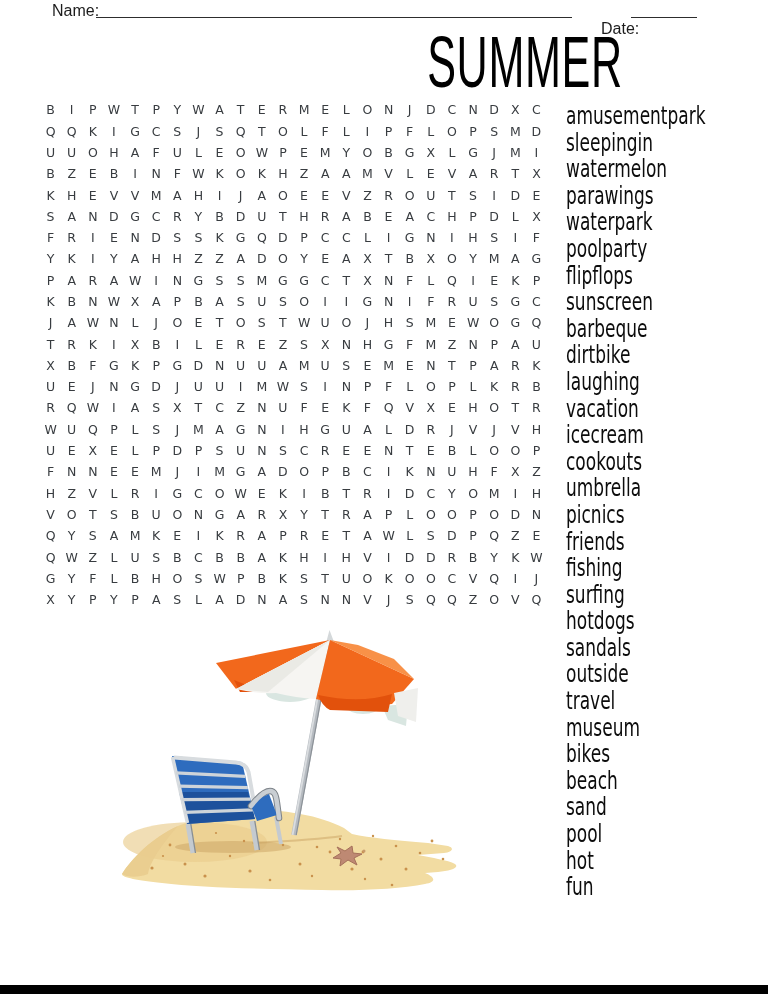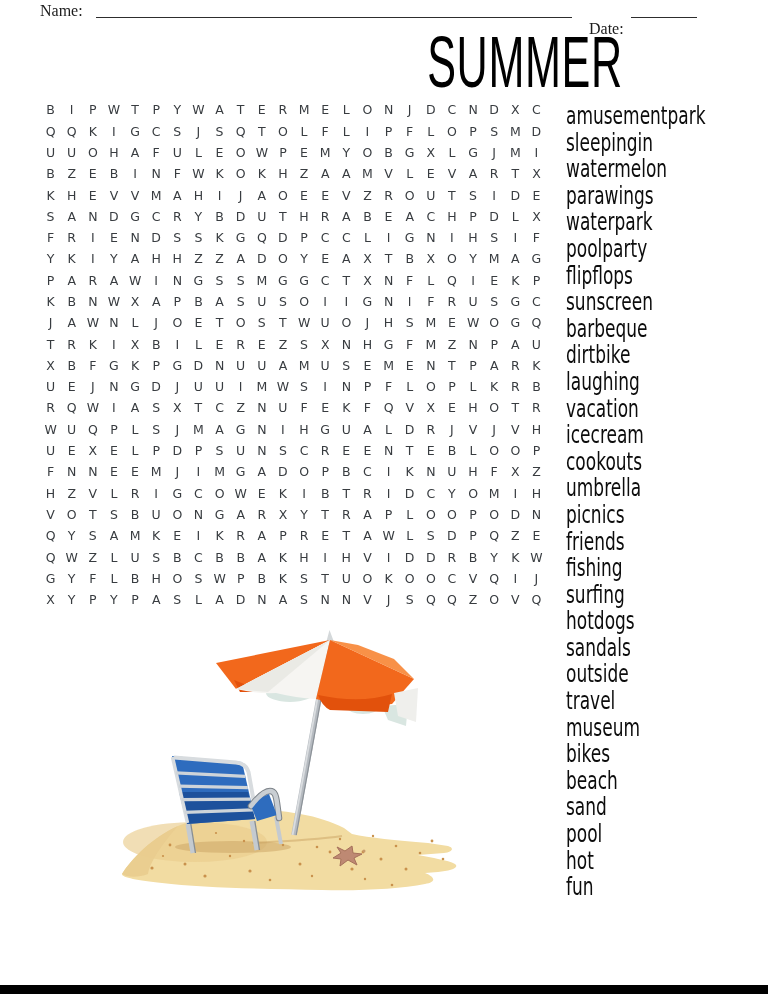--- a/index.html
+++ b/index.html
@@ -1,21 +1,21 @@
 <!DOCTYPE html>
 <html><head>
 <meta charset="utf-8">
 <style>
   html,body{margin:0;padding:0;}
   body{
     width:768px;height:994px;position:relative;background:#ffffff;
     font-family:"DejaVu Sans","Liberation Sans",sans-serif;overflow:hidden;
   }
   
-  .hdr-label{position:absolute;font-size:16px;color:#1c1c1c;font-family:Liberation Serif, serif;}
+  .hdr-label{position:absolute;font-size:16px;color:#1c1c1c;font-family:Liberation Sans, sans-serif;margin-left:12px;}
   #name-label{left:40px;top:2px;}
   #date-label{left:589px;top:20px;}
   .hdr-line{position:absolute;top:17px;border-top:1.6px solid #2d2d2d;height:0;}
   #name-line{left:96px;width:476px;}
   #date-line{left:631px;width:66px;}
   
   .title-wrap{position:absolute;left:0;top:26px;width:688px;text-align:right;}
   .title-wrap span{
     display:inline-block;font-size:72px;font-weight:500;color:#000;
     font-family:"Liberation Sans",sans-serif;letter-spacing:1px;line-height:1;

